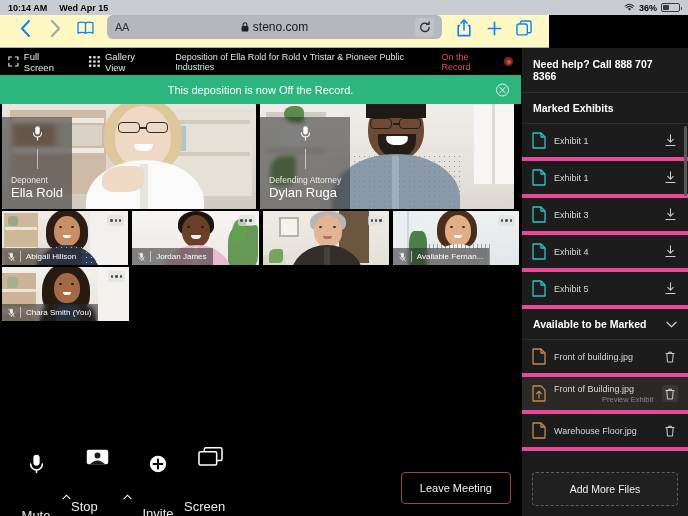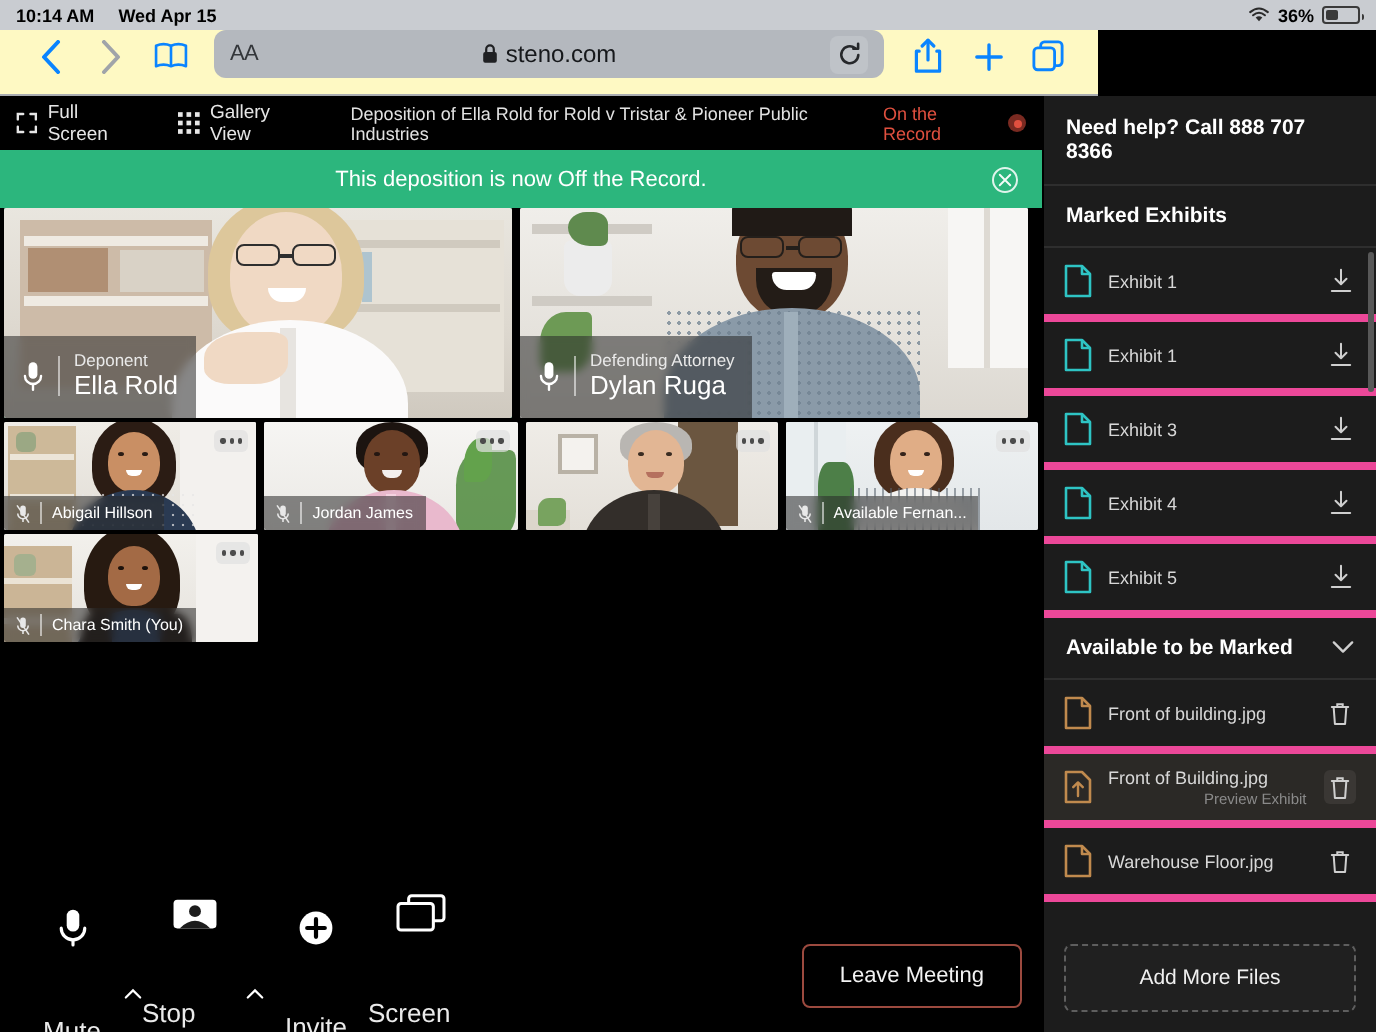--- a/index.html
+++ b/index.html
@@ -108,21 +108,21 @@
     position: absolute; border-radius: 50% 50% 45% 45%;
   }
   .body-sh { position: absolute; border-radius: 50% 50% 0 0 / 70% 70% 0 0; }
   .hair { position: absolute; border-radius: 50% 50% 40% 40%; }
 
   .namebar {
     position: absolute; left: 0; bottom: 0; display: flex; align-items: center;
     gap: 5px; padding: 3px 6px; background: rgba(40,40,40,.55);
     backdrop-filter: blur(2px);
   }
-  .tile.big .namebar { padding: 8px 9px; gap: 7px; }
+  .tile.big .namebar { padding: 8px 9px; gap: 7px; flex-direction: column; }
   .mic { color: #fff; display:flex; align-items:center; }
   .divider { width: 1px; height: 20px; background: rgba(255,255,255,.55); }
   .tile.small .divider { height: 11px; }
   .nm-role { color: #e9e9e9; font-size: 8.5px; line-height: 1.15; }
   .nm-name { color: #fff; font-size: 13px; line-height: 1.2; }
   .tile.small .nm-name { font-size: 8px; }
   .dots {
     position: absolute; top: 4px; right: 4px; width: 17px; height: 11px;
     background: rgba(225,225,225,.72); border-radius: 3px;
     display: flex; align-items: center; justify-content: center; gap: 2px;

